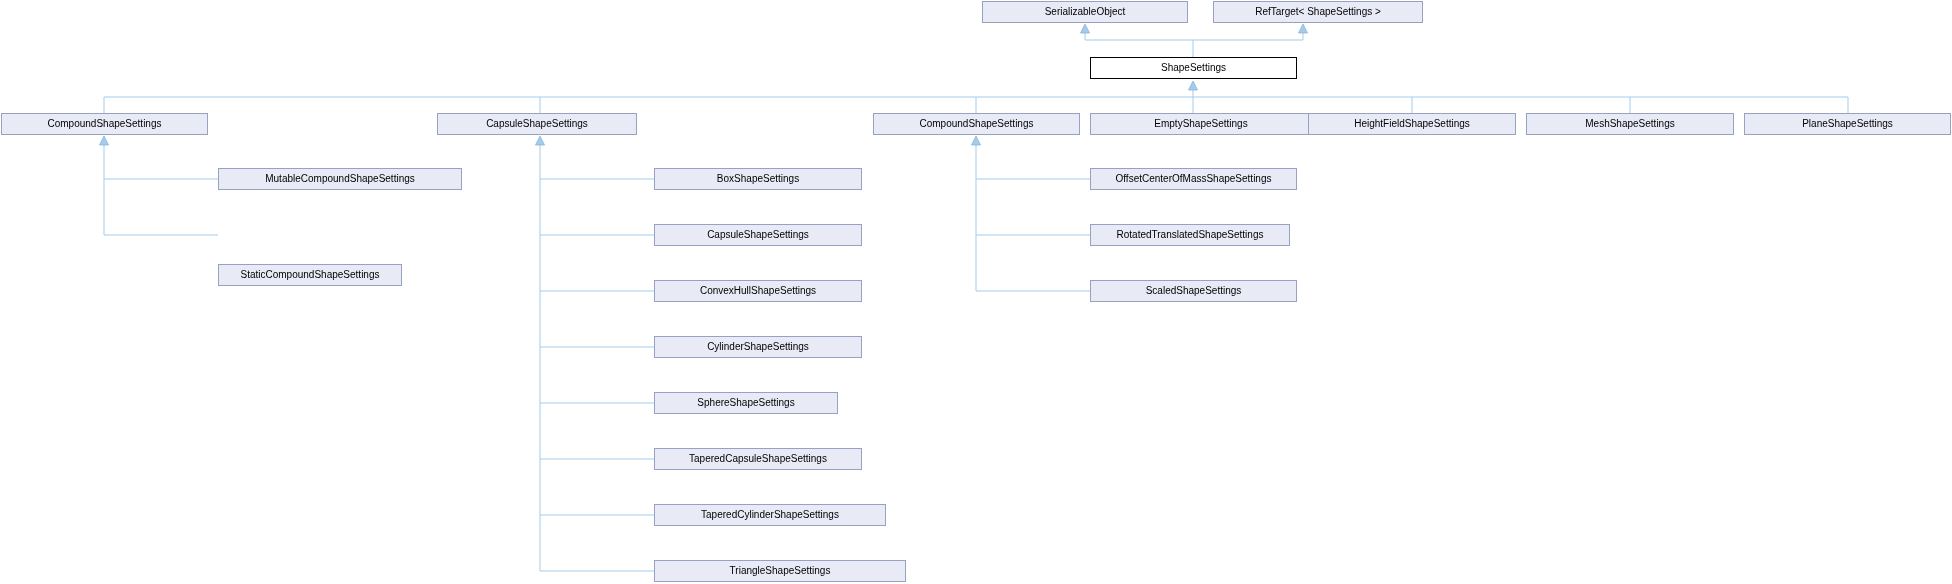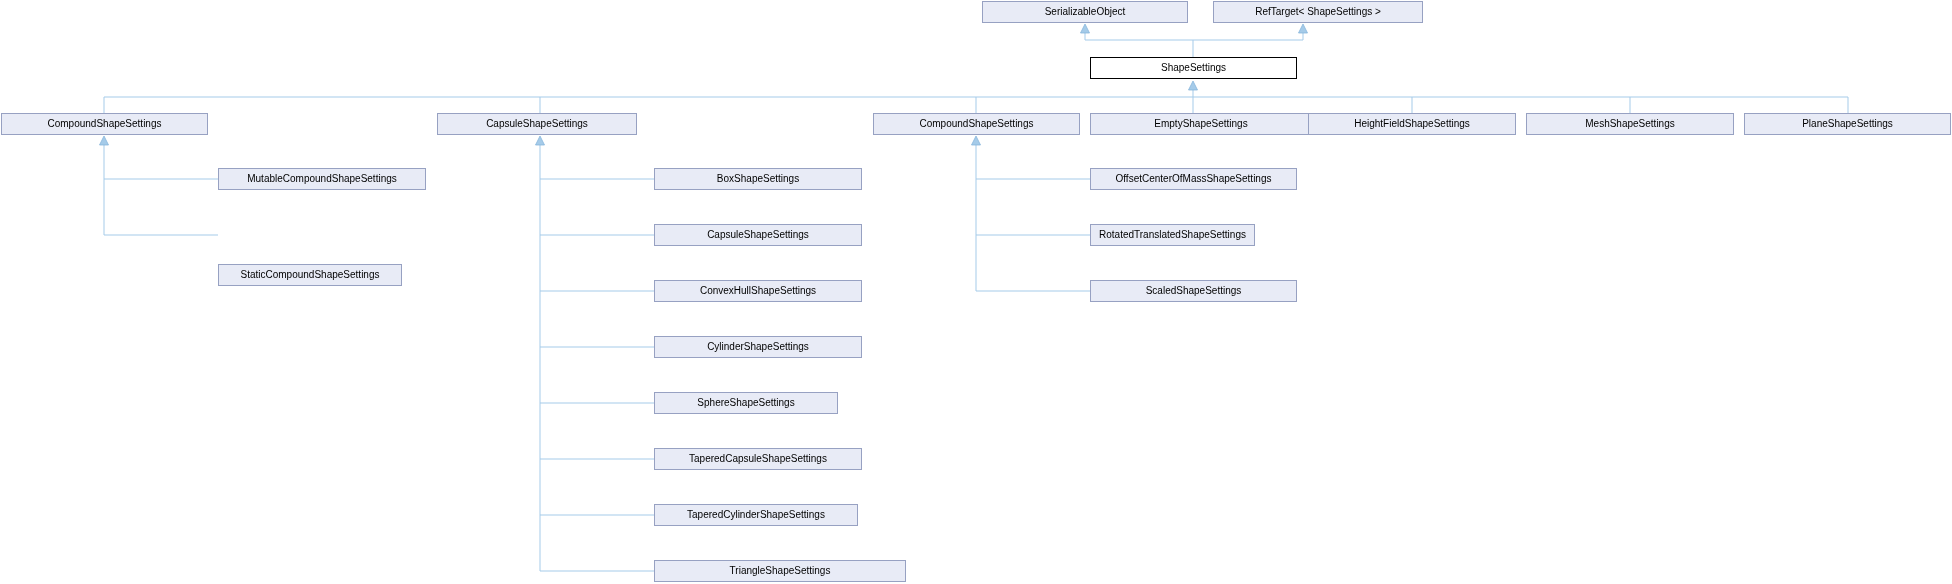--- a/index.html
+++ b/index.html
@@ -93,29 +93,29 @@
   <div class="node selected" style="left:1090px; top:57px; width:207px;">ShapeSettings</div>
 
   <div class="node" style="left:1px; top:113px; width:207px;">CompoundShapeSettings</div>
   <div class="node" style="left:437px; top:113px; width:200px;">CapsuleShapeSettings</div>
   <div class="node" style="left:873px; top:113px; width:207px;">CompoundShapeSettings</div>
   <div class="node" style="left:1090px; top:113px; width:222px;">EmptyShapeSettings</div>
   <div class="node" style="left:1308px; top:113px; width:208px;">HeightFieldShapeSettings</div>
   <div class="node" style="left:1526px; top:113px; width:208px;">MeshShapeSettings</div>
   <div class="node" style="left:1744px; top:113px; width:207px;">PlaneShapeSettings</div>
 
-  <div class="node" style="left:218px; top:168px; width:208px;text-align:center;">MutableCompoundShapeSettings</div>
+  <div class="node" style="left:218px; top:168px; width:244px;text-align:center;">MutableCompoundShapeSettings</div>
   <div class="node" style="left:218px; top:224px; width:184px;margin-top:40px;">StaticCompoundShapeSettings</div>
 
   <div class="node" style="left:654px; top:168px; width:208px;">BoxShapeSettings</div>
   <div class="node" style="left:654px; top:224px; width:208px;">CapsuleShapeSettings</div>
   <div class="node" style="left:654px; top:336px; width:208px;">CylinderShapeSettings</div>
   <div class="node" style="left:654px; top:280px; width:208px;">ConvexHullShapeSettings</div>
   <div class="node" style="left:654px; top:392px; width:184px;">SphereShapeSettings</div>
   <div class="node" style="left:654px; top:448px; width:208px;">TaperedCapsuleShapeSettings</div>
-  <div class="node" style="left:654px; top:504px; width:204px;">TaperedCylinderShapeSettings</div>
+  <div class="node" style="left:654px; top:504px; width:232px;">TaperedCylinderShapeSettings</div>
   <div class="node" style="left:654px; top:560px; width:252px;">TriangleShapeSettings</div>
 
   <div class="node" style="left:1090px; top:168px; width:207px;">OffsetCenterOfMassShapeSettings</div>
-  <div class="node" style="left:1090px; top:224px; width:165px;">RotatedTranslatedShapeSettings</div>
+  <div class="node" style="left:1090px; top:224px; width:200px;">RotatedTranslatedShapeSettings</div>
   <div class="node" style="left:1090px; top:280px; width:207px;">ScaledShapeSettings</div>
 
 </div>
 
 </body></html>

